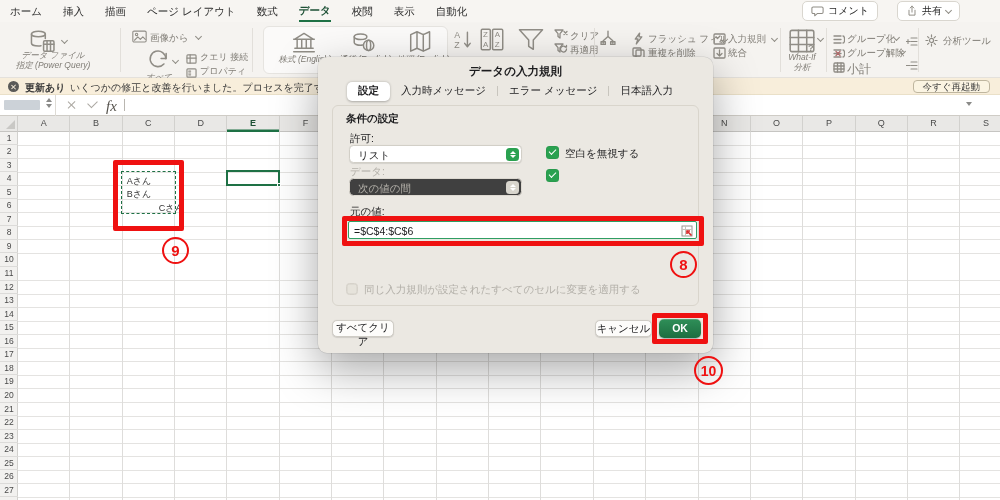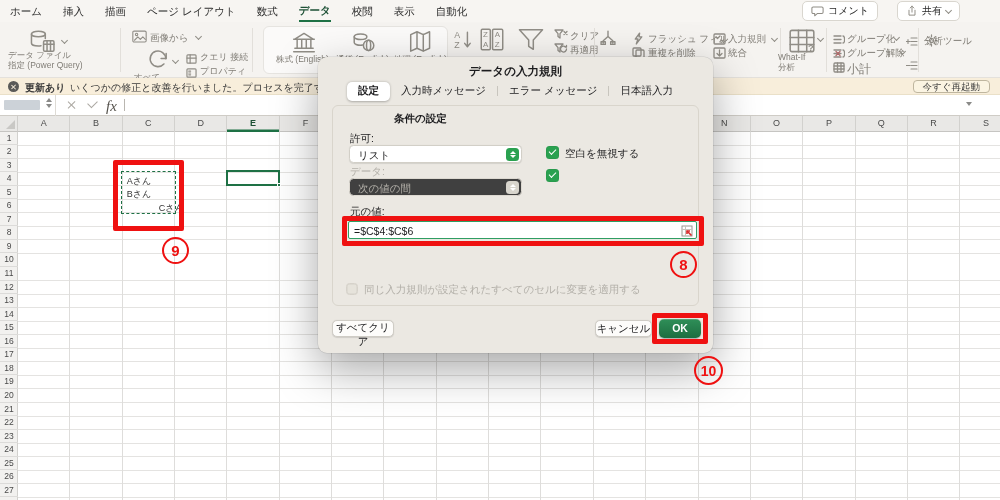--- a/index.html
+++ b/index.html
@@ -10,21 +10,21 @@
   
   #menubar { left:0; top:0; width:1000px; height:22px; background:#f7f5f2; }
   #menu-tabs { left:10px; top:0; height:22px; display:flex; gap:21px; align-items:center; }
   .mtab { font-size:10.5px; color:#2b2b2b; white-space:nowrap; padding:3px 0 2px; cursor:default; }
   .mtab.active { color:#1e5136; border-bottom:2px solid #1e7145; font-weight:bold; }
   .pillbtn { display:flex; align-items:center; gap:4px; background:#fff; border:1px solid #d9d6cf; border-radius:5px; padding:2px 8px; font-size:10px; color:#2b2b2b; }
 
   
   #ribbon { left:0; top:22px; width:1000px; height:56px; background:#f5f3f0; border-bottom:1px solid #e4e1dc; }
   .rlabel { position:absolute; font-size:8.5px; color:#807d76; white-space:nowrap; }
-  .rlabel.c { text-align:left; }
+  .rlabel.c { text-align:center;font-style:italic; }
   .rdiv { position:absolute; top:6px; width:1px; height:44px; background:#e2dfda; }
   .chev { display:inline-block; width:5px; height:5px; border-right:1.2px solid #8f8c85; border-bottom:1.2px solid #8f8c85; transform:rotate(45deg); }
   .panel-white { position:absolute; background:#fbfaf9; border:1px solid #e6e4e0; border-radius:6px; }
   svg.ic { stroke:#908d86; fill:none; stroke-width:1.3; stroke-linecap:round; stroke-linejoin:round; }
   svg.ic text { fill:#908d86; stroke:none; font-family:"Liberation Sans",sans-serif; }
 
   
   #notice { left:0; top:78px; width:1000px; height:17px; background:#f8eedb; border-bottom:1px solid #eae0c8; }
   #notice-x { position:absolute; left:8px; top:3px; width:11px; height:11px; border-radius:50%; background:#5a5a58; }
   #notice-x::before,#notice-x::after{ content:""; position:absolute; left:5px; top:2.5px; width:1.4px; height:6px; background:#f8eedb; }
@@ -337,21 +337,21 @@
       </svg>
   </div>
   <div class="rdiv" style="left:918px;"></div>
 
   <div class="abs" style="left:925px; top:11px;">
     <svg class="ic" width="13" height="13" viewBox="0 0 14 14">
         <circle cx="7" cy="7" r="2.2"></circle>
         <path d="M7 1v2M7 11v2M1 7h2M11 7h2M2.8 2.8l1.4 1.4M9.8 9.8l1.4 1.4M11.2 2.8L9.8 4.2M4.2 9.8l-1.4 1.4"></path>
       </svg>
   </div>
-  <div class="rlabel" style="left:924px; top:13px; font-size:9.5px;">分析ツール</div>
+  <div class="rlabel" style="left:943px; top:13px; font-size:9.5px;">分析ツール</div>
 </div>
 
 <div id="notice" class="abs">
   <div id="notice-x"></div>
   <span class="abs" style="left:25px; top:2.5px; font-size:10px; font-weight:bold; color:#3a3a3a;">更新あり</span>
   <span class="abs" style="left:70px; top:2.5px; font-size:10px; color:#3a3a3a; white-space:nowrap;">いくつかの修正と改善を行いました。プロセスを完了するには、アプリを</span>
   <button id="restart-btn">今すぐ再起動</button>
 </div>
 
 <div id="fbar" class="abs">
@@ -437,21 +437,21 @@
   <div id="dlg-tabs">
       <span class="dtab selected">設定</span>
       <span class="dtab">入力時メッセージ</span>
       <span class="dtab-sep"></span>
       <span class="dtab">エラー メッセージ</span>
       <span class="dtab-sep"></span>
       <span class="dtab">日本語入力</span>
     </div>
   <div id="dlg-box"></div>
 
-  <div class="dlbl" style="left:28px; top:55px; font-weight:bold;margin-left:48px;">条件の設定</div>
+  <div class="dlbl" style="left:28px; top:55px; font-weight:bold;">条件の設定</div>
 
   <div class="dlbl" style="left:32px; top:75px;">許可:</div>
   <div class="dselect" style="left:31px; top:88px; width:173px;">
     <span class="txt">リスト</span>
     <span class="stepper">
         <span class="u"></span>
         <span class="d"></span>
       </span>
   </div>
 

